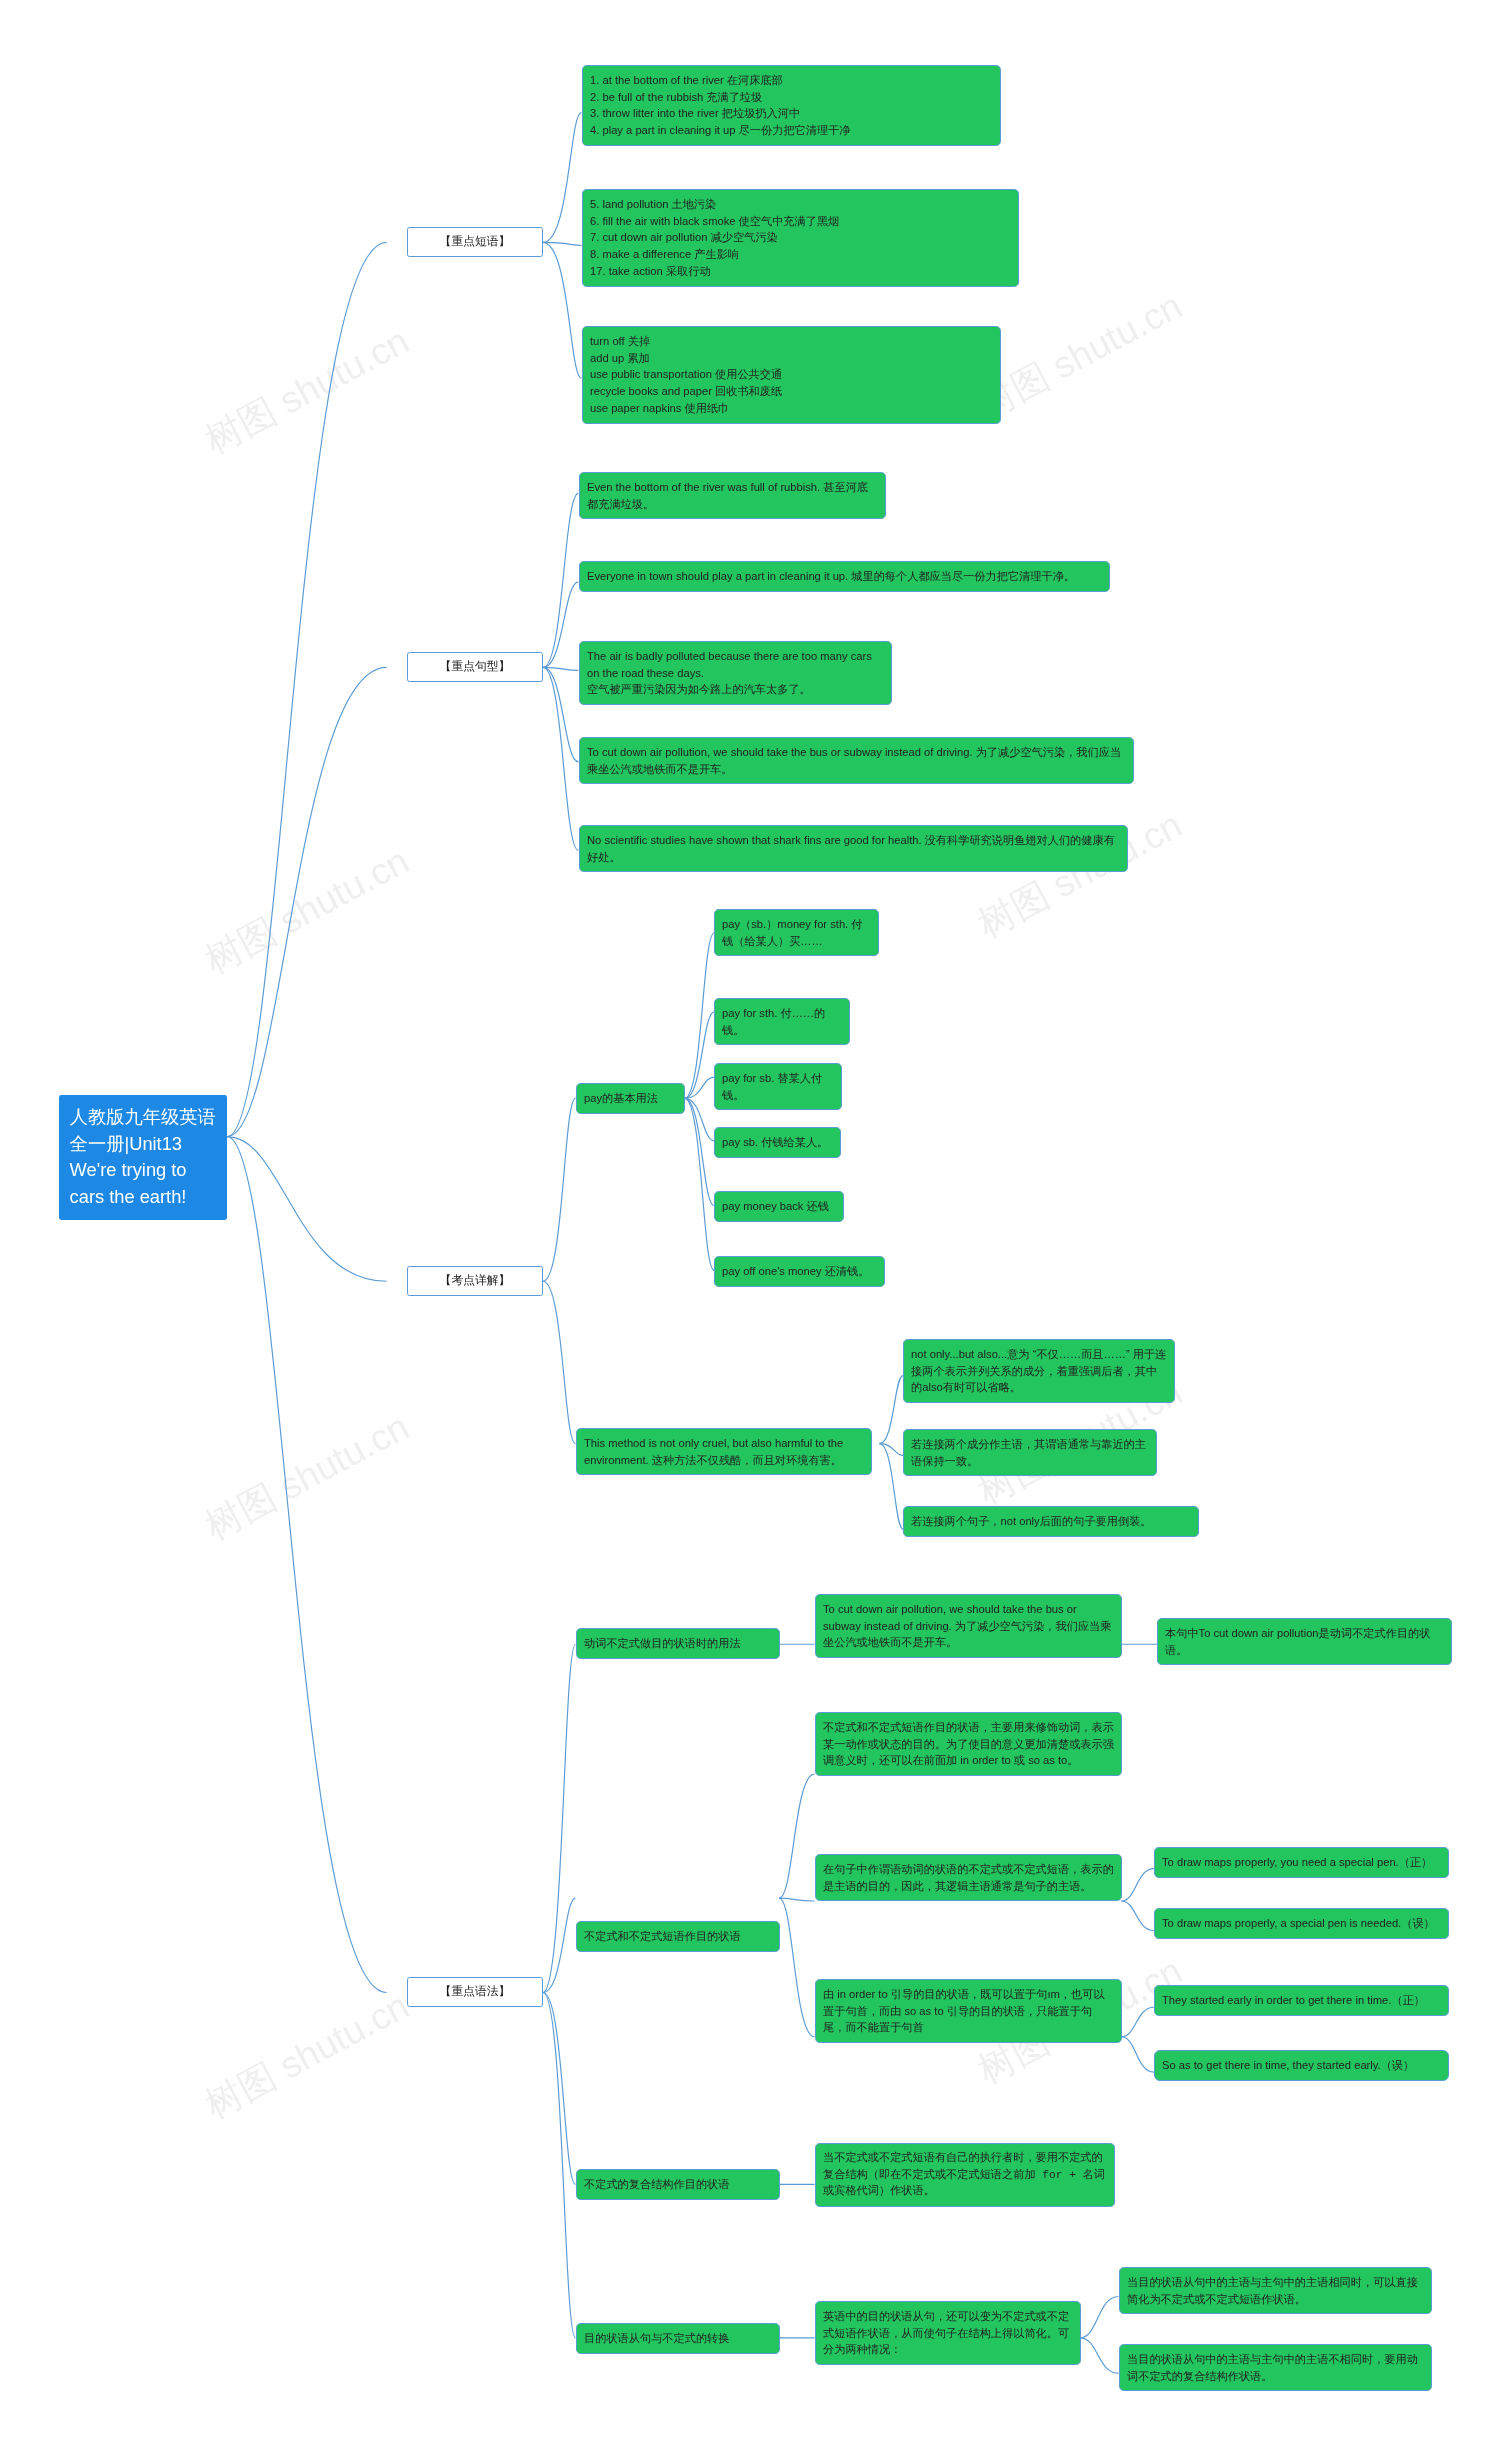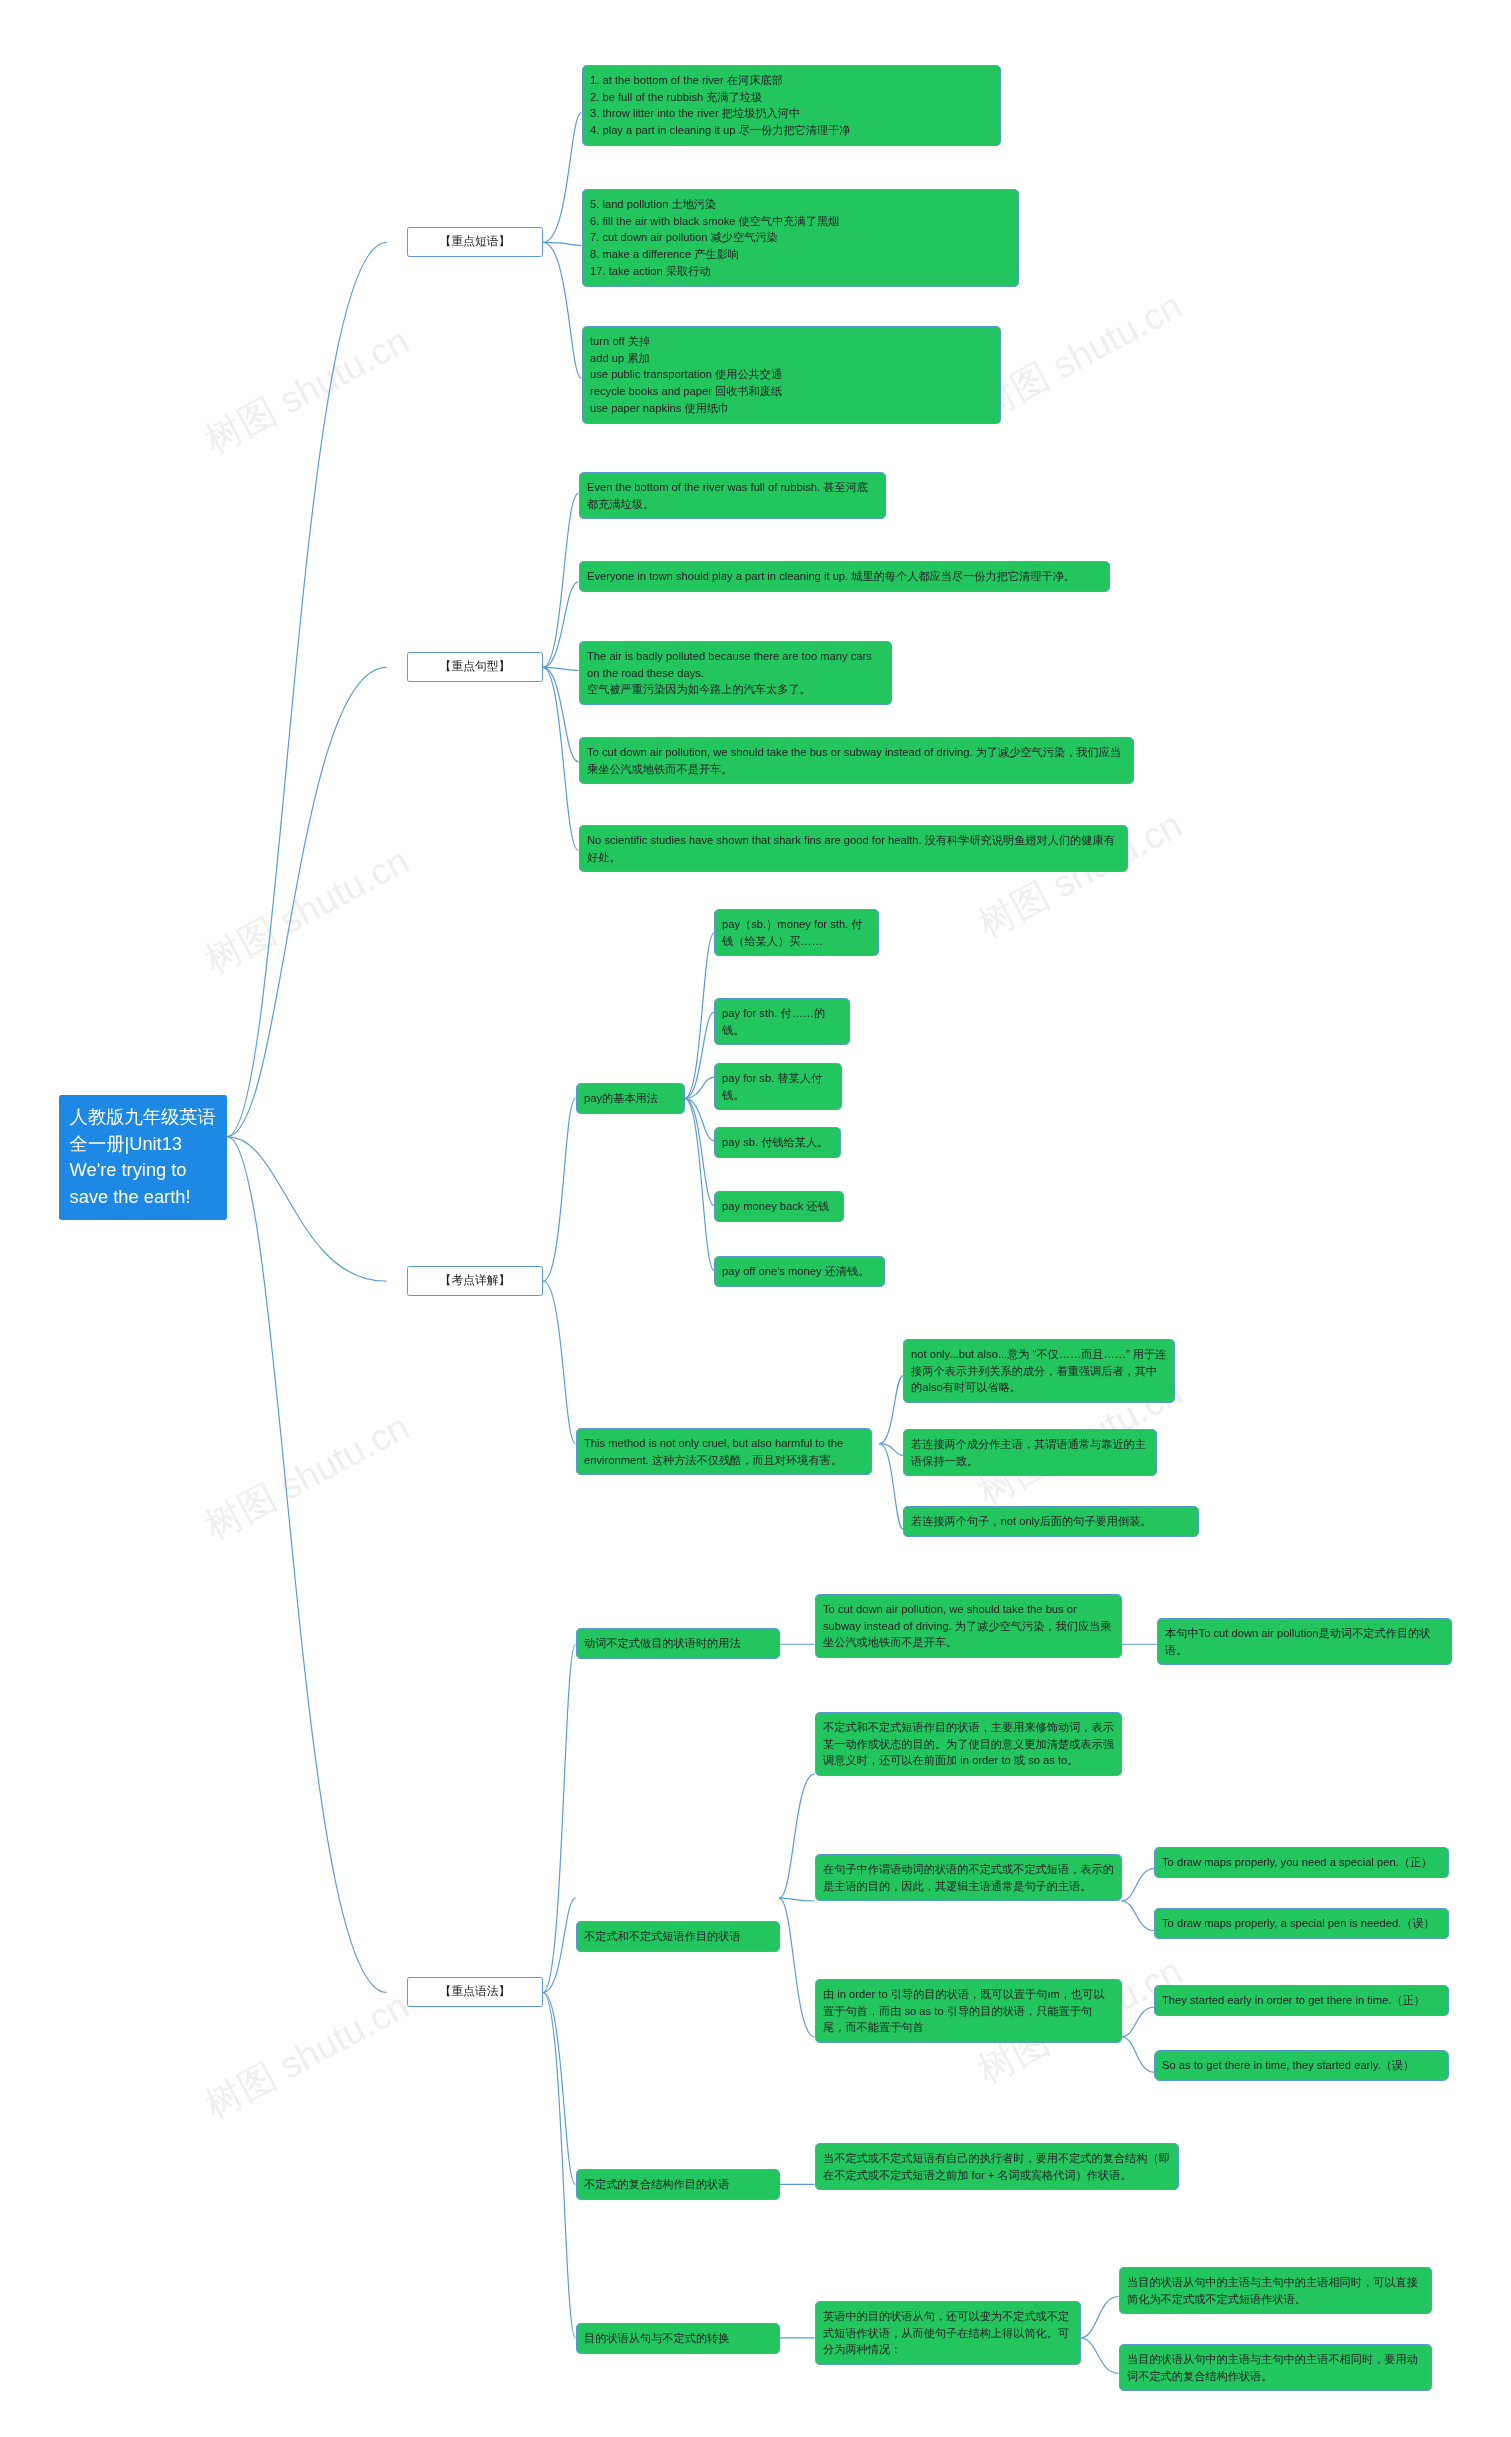--- a/index.html
+++ b/index.html
@@ -75,21 +75,21 @@
     <path d="M1320,3700 L1380,3700"></path>
 
     <path d="M1320,3960 L1380,3960"></path>
     <path d="M1830,3960 C1860,3960 1860,3890 1895,3890"></path>
     <path d="M1830,3960 C1860,3960 1860,4020 1895,4020"></path>
   </g>
 </svg>
 
 <div id="canvas">
 
-  <div class="node root" style="left:59px;top:1095px;width:168px;">人教版九年级英语全一册|Unit13 We're trying to save the earth!</div>
+  <div class="node root" style="left:59px;top:1095px;width:168px;">人教版九年级英语全一册|Unit13 We're trying to cars the earth!</div>
 
   <div class="node cat" style="left:407px;top:227px;width:136px;">【重点短语】</div>
   <div class="node cat" style="left:407px;top:652px;width:136px;">【重点句型】</div>
   <div class="node cat" style="left:407px;top:1266px;width:136px;">【考点详解】</div>
   <div class="node cat" style="left:407px;top:1977px;width:136px;">【重点语法】</div>
 
   <div class="node" style="left:582px;top:65px;width:419px;">1. at the bottom of the river 在河床底部
 2. be full of the rubbish 充满了垃圾
 3. throw litter into the river 把垃圾扔入河中
 4. play a part in cleaning it up 尽一份力把它清理干净</div>
@@ -131,21 +131,21 @@
   <div class="node" style="left:576px;top:1877px;width:204px;margin-top:44px;">不定式和不定式短语作目的状语</div>
   <div class="node" style="left:815px;top:1712px;width:307px;">不定式和不定式短语作目的状语，主要用来修饰动词，表示某一动作或状态的目的。为了使目的意义更加清楚或表示强调意义时，还可以在前面加 in order to 或 so as to。</div>
   <div class="node" style="left:815px;top:1854px;width:307px;">在句子中作谓语动词的状语的不定式或不定式短语，表示的是主语的目的，因此，其逻辑主语通常是句子的主语。</div>
   <div class="node" style="left:815px;top:1979px;width:307px;">由 in order to 引导的目的状语，既可以置于句ım，也可以置于句首，而由 so as to 引导的目的状语，只能置于句尾，而不能置于句首</div>
   <div class="node" style="left:1154px;top:1847px;width:295px;">To draw maps properly, you need a special pen.（正）</div>
   <div class="node" style="left:1154px;top:1908px;width:295px;">To draw maps properly, a special pen is needed.（误）</div>
   <div class="node" style="left:1154px;top:1985px;width:295px;">They started early in order to get there in time.（正）</div>
   <div class="node" style="left:1154px;top:2050px;width:295px;border-radius:6px;">So as to get there in time, they started early.（误）</div>
 
   <div class="node" style="left:576px;top:2169px;width:204px;">不定式的复合结构作目的状语</div>
-  <div class="node" style="left:815px;top:2143px;width:364px;">当不定式或不定式短语有自己的执行者时，要用不定式的复合结构（即在不定式或不定式短语之前加 for + 名词或宾格代词）作状语。</div>
+  <div class="node" style="left:815px;top:2143px;width:300px;font-family:Liberation Mono, monospace;">当不定式或不定式短语有自己的执行者时，要用不定式的复合结构（即在不定式或不定式短语之前加 for + 名词或宾格代词）作状语。</div>
 
   <div class="node" style="left:576px;top:2323px;width:204px;">目的状语从句与不定式的转换</div>
   <div class="node" style="left:815px;top:2301px;width:266px;">英语中的目的状语从句，还可以变为不定式或不定式短语作状语，从而使句子在结构上得以简化。可分为两种情况：</div>
   <div class="node" style="left:1119px;top:2267px;width:313px;">当目的状语从句中的主语与主句中的主语相同时，可以直接简化为不定式或不定式短语作状语。</div>
   <div class="node" style="left:1119px;top:2344px;width:313px;">当目的状语从句中的主语与主句中的主语不相同时，要用动词不定式的复合结构作状语。</div>
 
 </div>
 
 
 </body></html>

